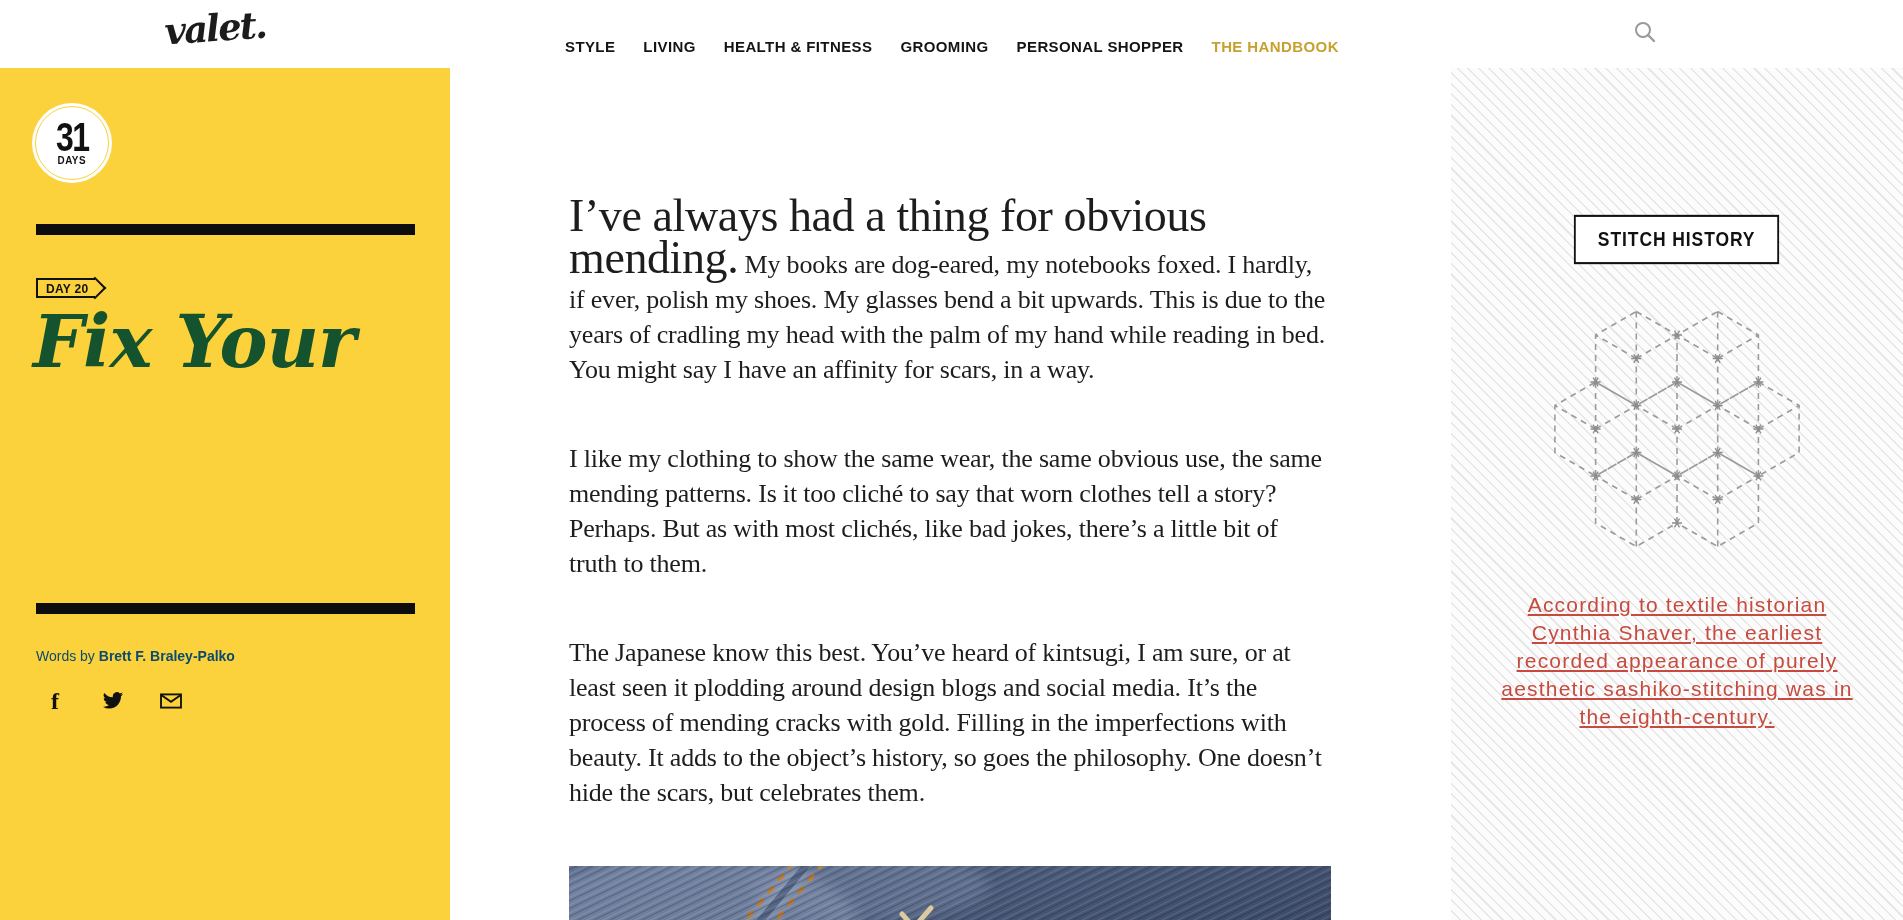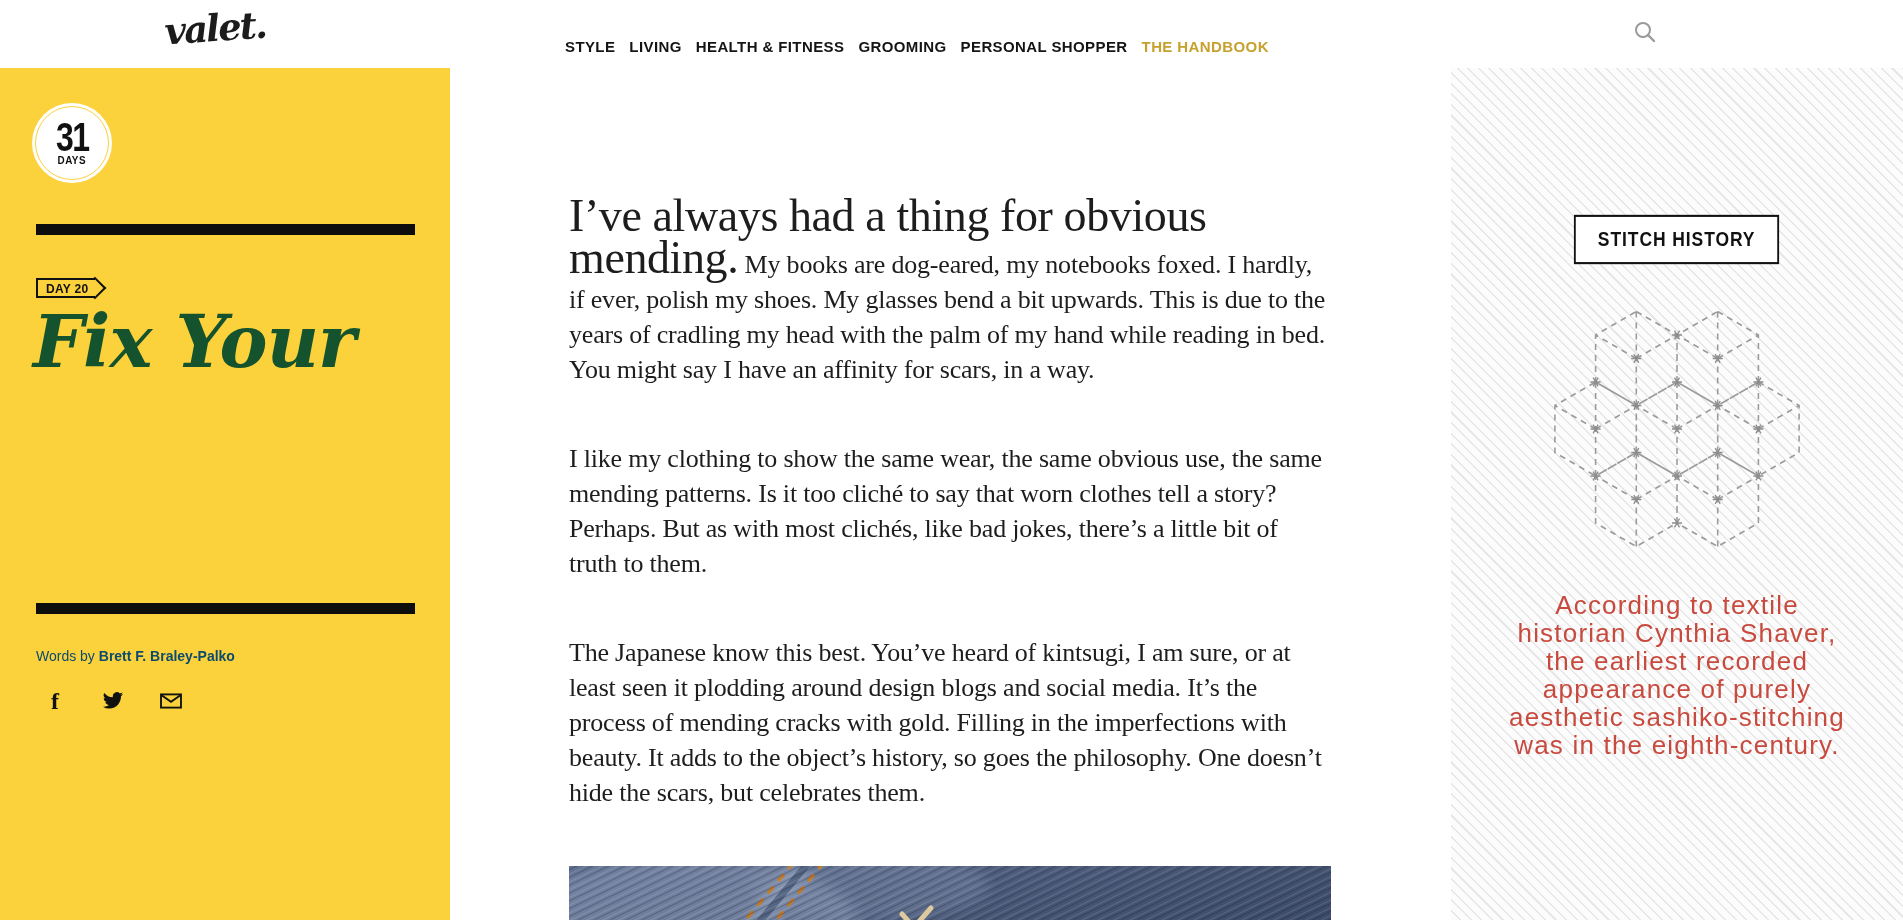--- a/index.html
+++ b/index.html
@@ -6,21 +6,21 @@
   html,body { background:#fff; }
   .page { position:relative; width:1903px; height:920px; overflow:hidden;
           font-family:"Liberation Sans", sans-serif; background:#fff; }
 
   
   .header { position:absolute; left:0; top:0; width:1903px; height:68px; background:#fff; z-index:5; }
   .logo { position:absolute; left:160px; top:6px; width:110px; text-align:center;
           font-family:"DejaVu Serif", serif; font-style:italic; font-weight:700;
           font-size:37px; color:#1c1c1c; transform:rotate(-4deg); letter-spacing:-2px; }
   .nav { position:absolute; left:565px; top:0; height:68px; display:flex; align-items:flex-end;
-         padding-bottom:13px; gap:14px; }
+         padding-bottom:13px; gap:28px; }
   .nav span { font-size:15px; font-weight:700; letter-spacing:.4px; color:#141414; cursor:pointer; }
   .nav span.active { color:#C6A12D;margin-top:37px; }
   .search-btn { position:absolute; left:1632px; top:20px; width:26px; height:26px; cursor:pointer; }
 
   
   .sidebar-left { position:absolute; left:0; top:68px; width:450px; height:852px; background:#FBD23B; }
   .badge { position:absolute; left:32px; top:35px; width:80px; height:80px; background:#fff;
            border-radius:50%; display:flex; flex-direction:column; align-items:center; justify-content:center; }
   .badge::after { content:""; position:absolute; inset:3px; border:1px solid #FBD23B; border-radius:50%; }
   .badge-num { font-size:40px; font-weight:900; color:#111; line-height:.85; transform:scaleX(.8); letter-spacing:-2px; }
@@ -52,21 +52,21 @@
 
   
   .sidebar-right { position:absolute; left:1451px; top:68px; width:452px; height:852px;
       background:#fcfcfc;
       background-image:repeating-linear-gradient(45deg, rgba(0,0,0,0) 0 6px, #e7e7e7 6px 7.5px);
       display:flex; flex-direction:column; align-items:center; }
   .sh-box { margin-top:148px; background:#fff; border:2px solid #111; padding:11px 24px 10px;
       font-size:19px; font-weight:700; letter-spacing:1px; color:#111; transform:scale(.92,1.05); }
   .cube-wrap { margin-top:22px; }
   .aside-caption { margin-top:14px; width:352px; text-align:center; color:#C84A3E;
-      font-size:26px; line-height:28px; letter-spacing:1.2px; }
+      font-size:21px; line-height:28px; letter-spacing:1.2px;text-decoration:underline; }
 </style>
 </head>
 <body>
 
 <div class="page">
 
   <div class="header">
     <div class="logo">valet.</div>
     <div class="nav">
       <span>STYLE</span>

